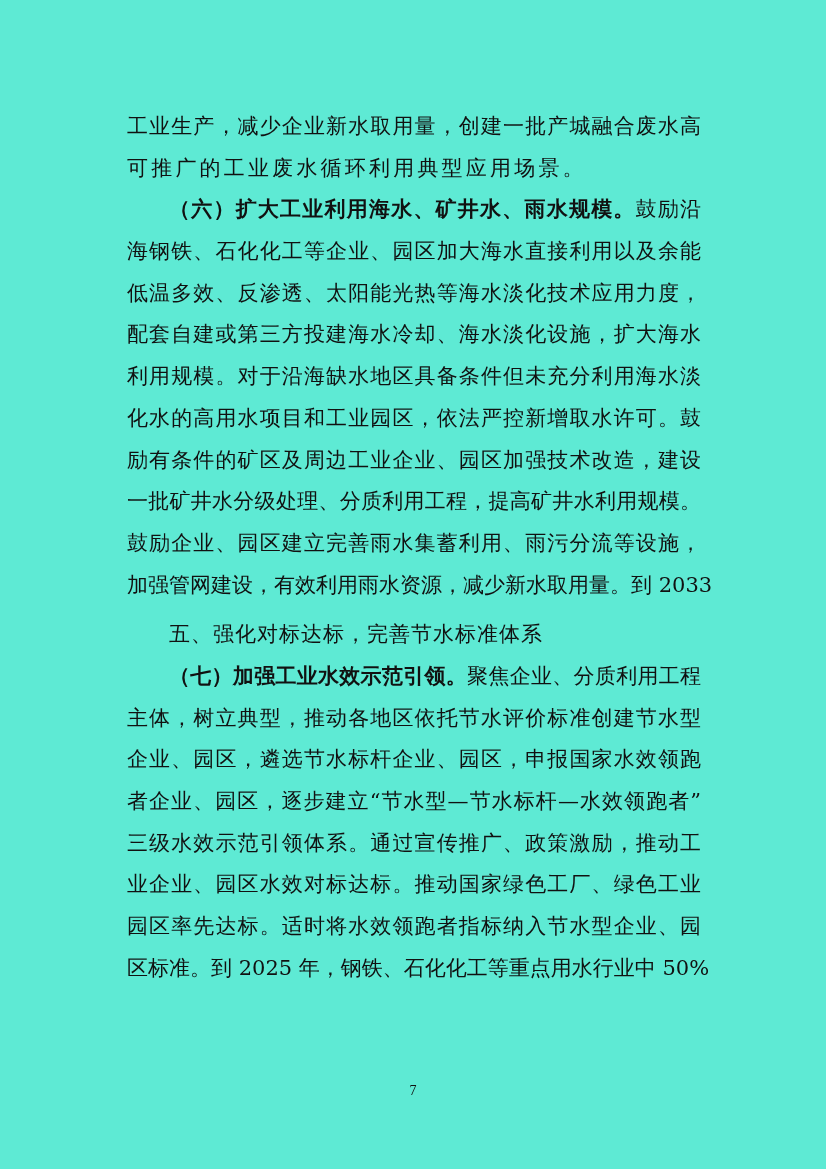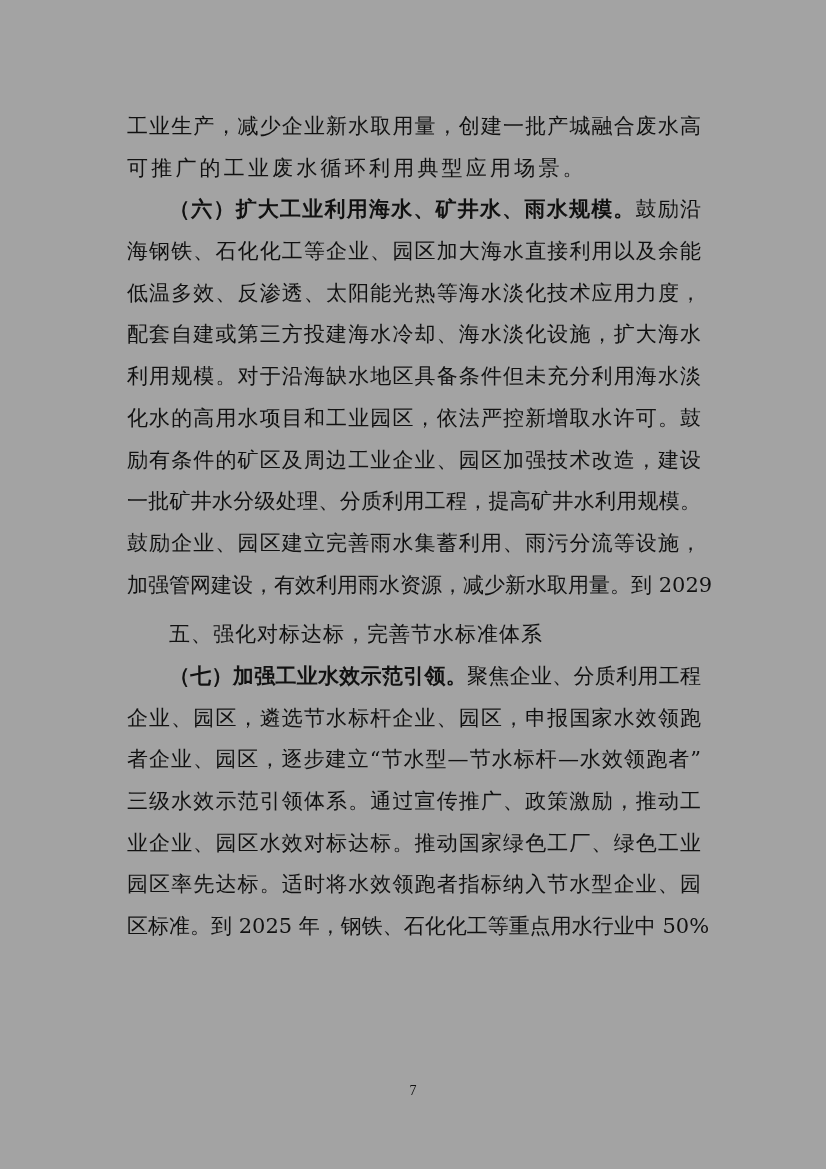--- a/index.html
+++ b/index.html
@@ -13,21 +13,21 @@
       position: relative;
       overflow: hidden;
       font-family: "DejaVu Serif", "Liberation Serif", serif;
       color: #111111;
     }
     .page {
       position: absolute;
       left: 0; top: 0;
       width: 826px;
       height: 1169px;
-      background: #a3a3a3;
+      background: #5eead4;
     }
     .body-text {
       position: absolute;
       left: 127px;
       top: 106px;
       width: 574px;
     }
     .line {
       height: 41.7px;
       line-height: 41.7px;
@@ -75,25 +75,26 @@
 
     <div class="line indent"><span class="bold">（六）扩大工业利用海水、矿井水、雨水规模。</span><span>鼓励沿</span></div>
     <div class="line">海钢铁、石化化工等企业、园区加大海水直接利用以及余能</div>
     <div class="line">低温多效、反渗透、太阳能光热等海水淡化技术应用力度，</div>
     <div class="line">配套自建或第三方投建海水冷却、海水淡化设施，扩大海水</div>
     <div class="line">利用规模。对于沿海缺水地区具备条件但未充分利用海水淡</div>
     <div class="line">化水的高用水项目和工业园区，依法严控新增取水许可。鼓</div>
     <div class="line">励有条件的矿区及周边工业企业、园区加强技术改造，建设</div>
     <div class="line">一批矿井水分级处理、分质利用工程，提高矿井水利用规模。</div>
     <div class="line">鼓励企业、园区建立完善雨水集蓄利用、雨污分流等设施，</div>
-    <div class="line">加强管网建设，有效利用雨水资源，减少新水取用量。到 2029</div>
+    <div class="line">加强管网建设，有效利用雨水资源，减少新水取用量。到 2033</div>
 
     <div class="line heading">五、强化对标达标，完善节水标准体系</div>
 
     <div class="line indent"><span class="bold">（七）加强工业水效示范引领。</span><span>聚焦企业、分质利用工程</span></div>
+    <div class="line">主体，树立典型，推动各地区依托节水评价标准创建节水型</div>
     <div class="line">企业、园区，遴选节水标杆企业、园区，申报国家水效领跑</div>
     <div class="line">者企业、园区，逐步建立“节水型—节水标杆—水效领跑者”</div>
     <div class="line">三级水效示范引领体系。通过宣传推广、政策激励，推动工</div>
     <div class="line">业企业、园区水效对标达标。推动国家绿色工厂、绿色工业</div>
     <div class="line">园区率先达标。适时将水效领跑者指标纳入节水型企业、园</div>
     <div class="line">区标准。到 2025 年，钢铁、石化化工等重点用水行业中 50%</div>
   </div>
 
   <div class="page-number">7</div>
 </div>

